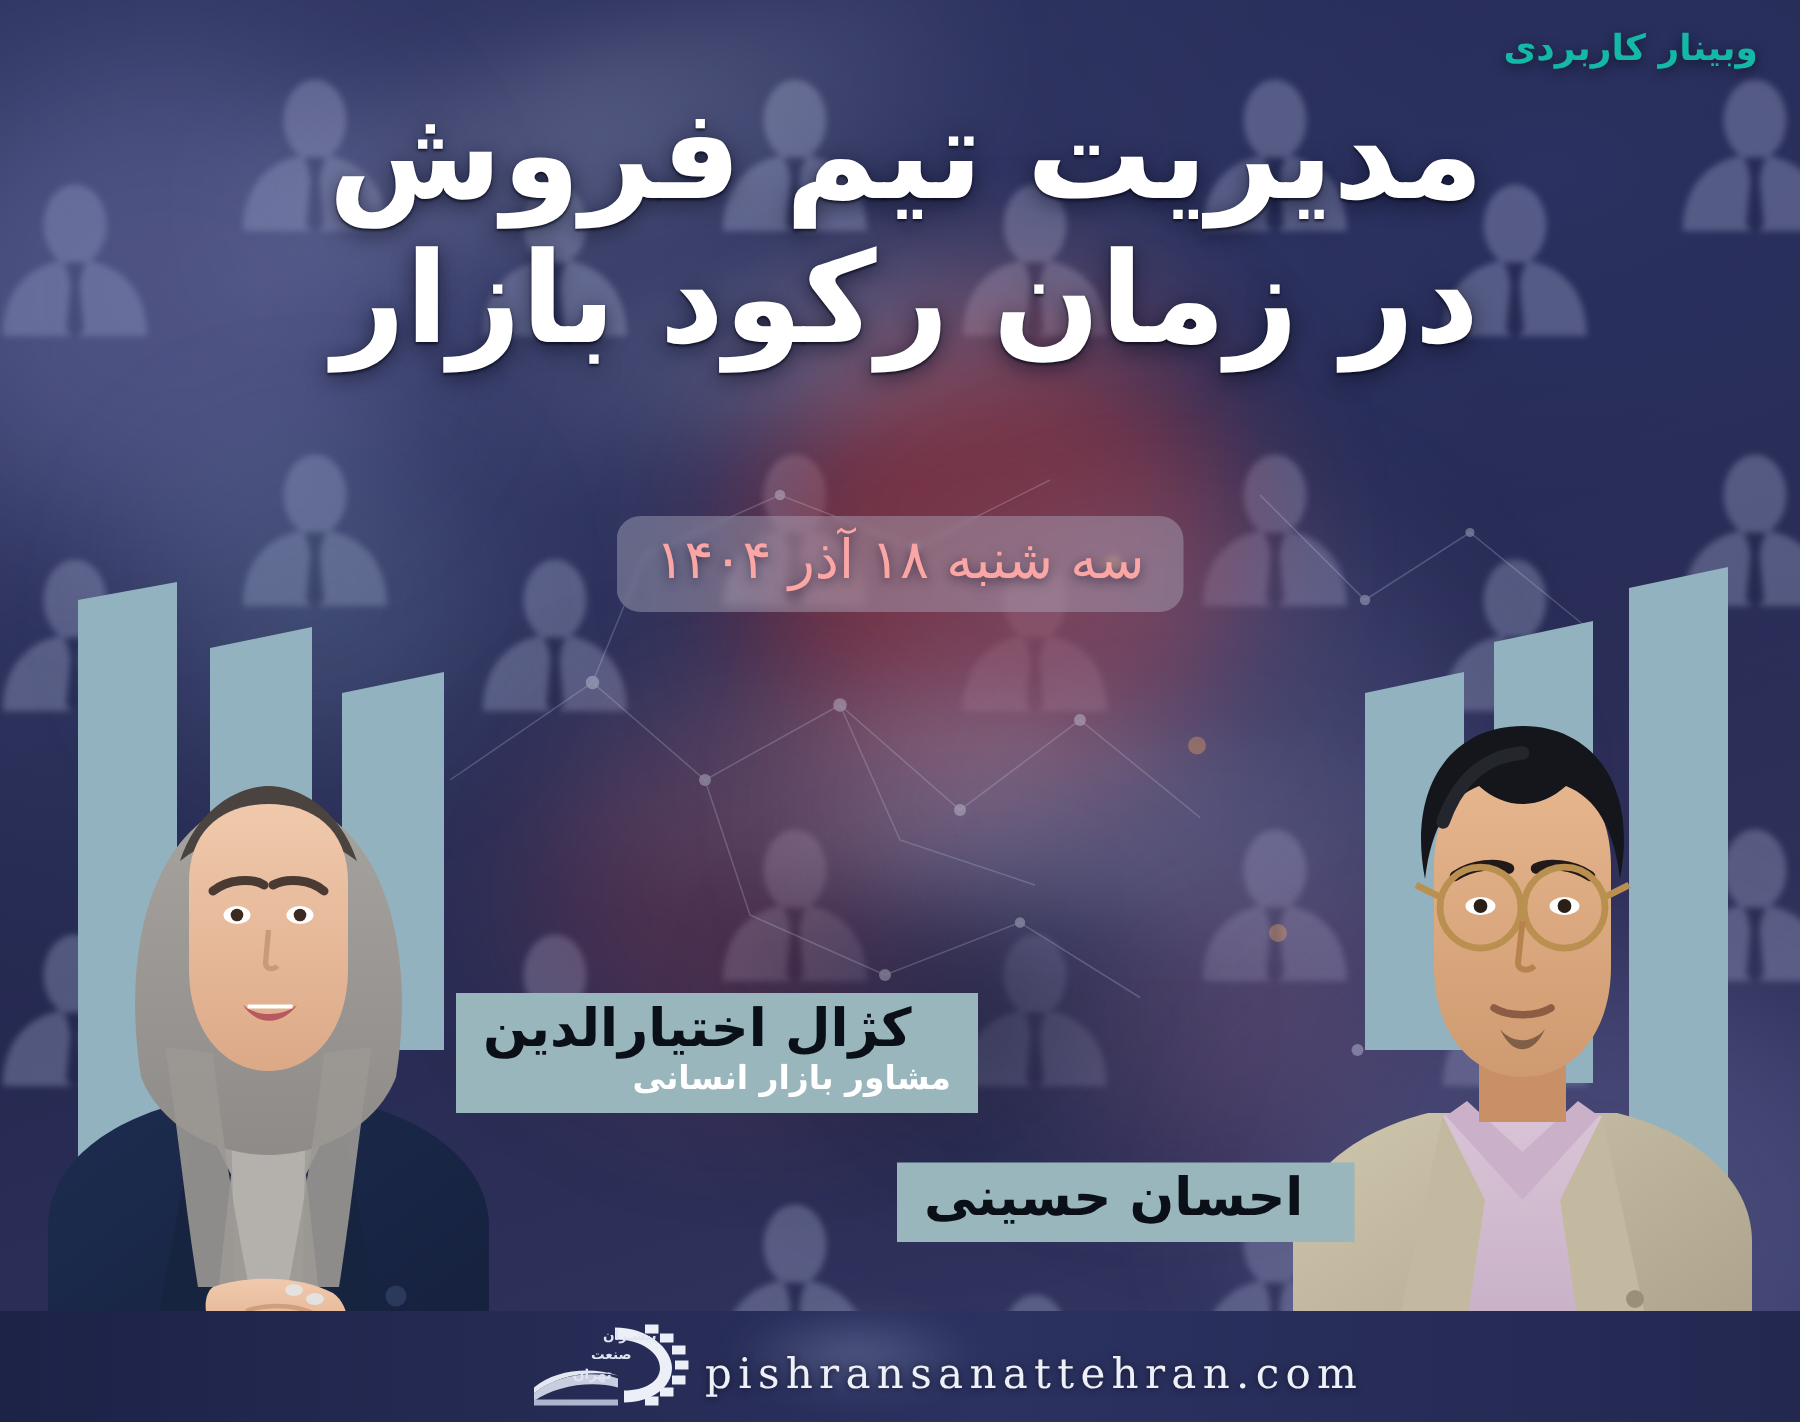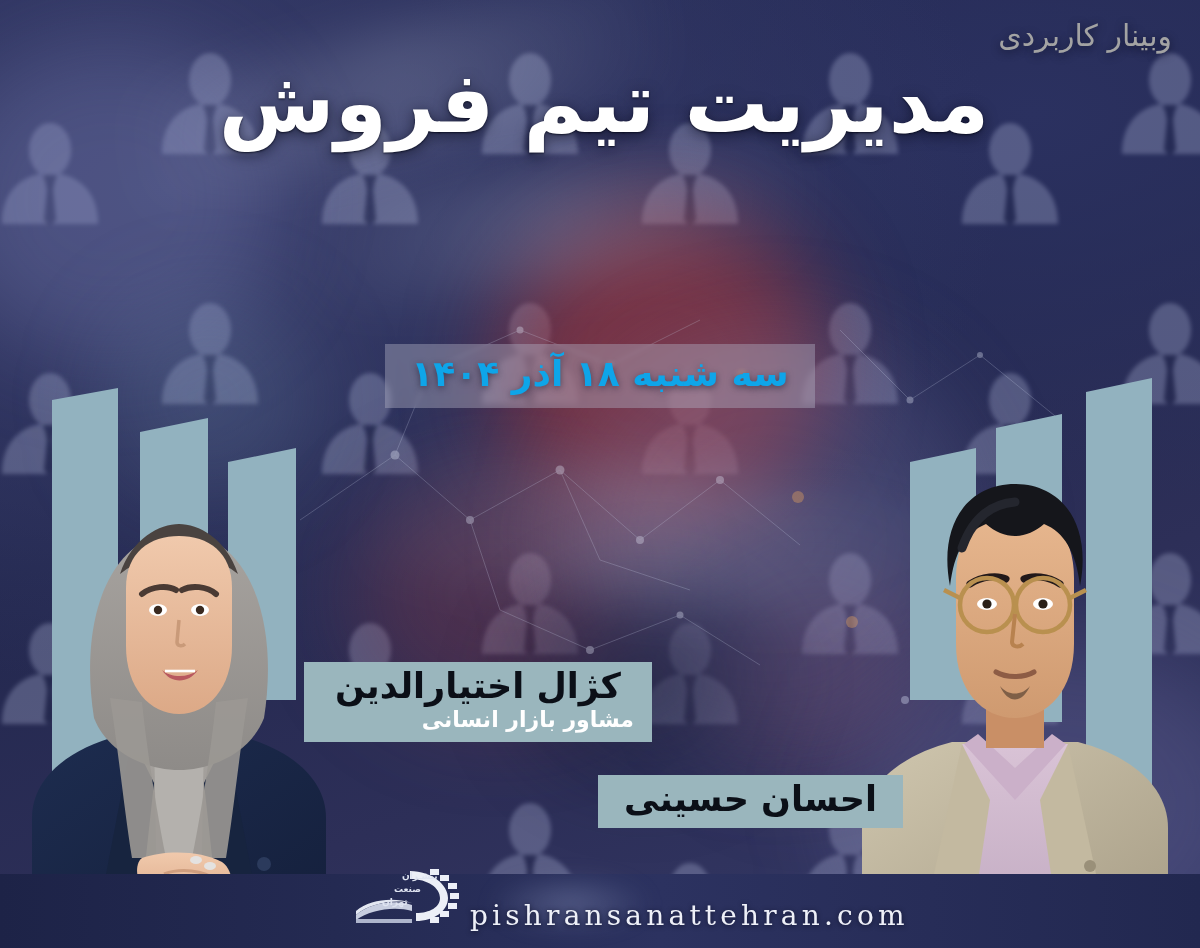--- a/index.html
+++ b/index.html
@@ -50,64 +50,64 @@
 
   
   .person{position:absolute;bottom:0;}
   .person svg{display:block;}
   .person.left{left:14px;width:330px;height:560px;}
   .person.right{right:10px;width:350px;height:520px;}
 
   
   .kicker{
     position:absolute;right:28px;top:18px;
-    color:#a3a3a3;font-size:30px;font-weight:400;letter-spacing:0;
+    color:#14b8a6;font-size:24px;font-weight:700;letter-spacing:0;
     text-shadow:0 2px 8px rgba(10,12,30,.65);
   }
   .headline{position:absolute;right:26px;top:62px;text-align:center;width:1140px;}
   .h-line{
     color:#ffffff;font-weight:900;line-height:.98;
     text-shadow:0 3px 14px rgba(8,10,28,.60), 0 1px 2px rgba(8,10,28,.8);
     white-space:nowrap;
   }
   .h1{font-size:84px;letter-spacing:-2px;}
   .h2{font-size:84px;letter-spacing:-2px;margin-top:14px;}
 
   .badges{position:absolute;left:0;right:0;top:344px;display:flex;
     flex-direction:column;align-items:center;gap:18px;}
   .badge{
-    min-width:372px;padding:9px 26px 13px;border-radius:0;
+    min-width:372px;padding:9px 26px 13px;border-radius:16px;
     background:rgba(176,176,196,.42);
     backdrop-filter:blur(2px);
-    color:#0ea5e9;font-size:36px;font-weight:700;text-align:center;
+    color:#fca5a5;font-size:36px;font-weight:400;text-align:center;
     text-shadow:0 2px 7px rgba(20,20,40,.55);
     line-height:1.18;
   }
 
   
   .caption{position:absolute;background:#9ab6bd;padding:6px 18px 9px;}
   .caption .cname{
     color:#0b0f17;font-size:35px;font-weight:700;line-height:1.08;
-    text-align:center;white-space:nowrap;letter-spacing:0;
+    text-align:left;white-space:nowrap;letter-spacing:0;
   }
   .caption .crole{
     color:#ffffff;font-size:22px;font-weight:700;line-height:1.25;
     text-align:right;white-space:nowrap;
   }
   .caption.one{left:304px;top:662px;width:348px;}
   .caption.two{left:598px;top:775px;width:305px;}
 
   
   .footer{position:absolute;left:0;bottom:0;width:100%;height:74px;
     background:linear-gradient(90deg,#1d2347 0%,#242a52 28%,#2c3260 55%,#222850 100%);
     display:flex;align-items:center;}
   .footer:before{content:"";position:absolute;left:455px;top:-6px;width:230px;height:70px;
     background:radial-gradient(50% 60% at 50% 50%, rgba(150,160,200,.38), rgba(150,160,200,0) 72%);
     filter:blur(10px);}
-  .logo{position:absolute;left:336px;bottom:21px;width:124px;height:62px;}
+  .logo{position:absolute;left:336px;bottom:7px;width:124px;height:62px;}
   .logo svg{display:block;}
   .site{
     position:absolute;left:470px;bottom:16px;
     color:#eef0f8;font-size:28px;letter-spacing:4.2px;
     font-family:"DejaVu Serif","Liberation Serif",serif;
     text-shadow:0 1px 5px rgba(10,12,30,.7);direction:ltr;
   }
 </style>
 </head>
 <body>
@@ -329,20 +329,21 @@
       <path d="M160 258 C168 276 182 276 190 258 C182 268 168 268 160 258 Z" fill="#3b2b22" opacity=".55"></path>
 
       <circle cx="250" cy="438" r="6" fill="#9a9079"></circle>
     </svg>
   </div>
 
   <div class="kicker">وبینار کاربردی</div>
 
   <div class="headline">
     <div class="h-line h1">مدیریت تیم فروش</div>
+    <div class="h-line h2">در زمان رکود بازار</div>
   </div>
 
   <div class="badges">
     <div class="badge">سه شنبه ۱۸ آذر ۱۴۰۴</div>
   </div>
 
   <div class="caption one">
     <div class="cname">کژال  اختیارالدین</div>
     <div class="crole">مشاور بازار انسانی</div>
   </div>

